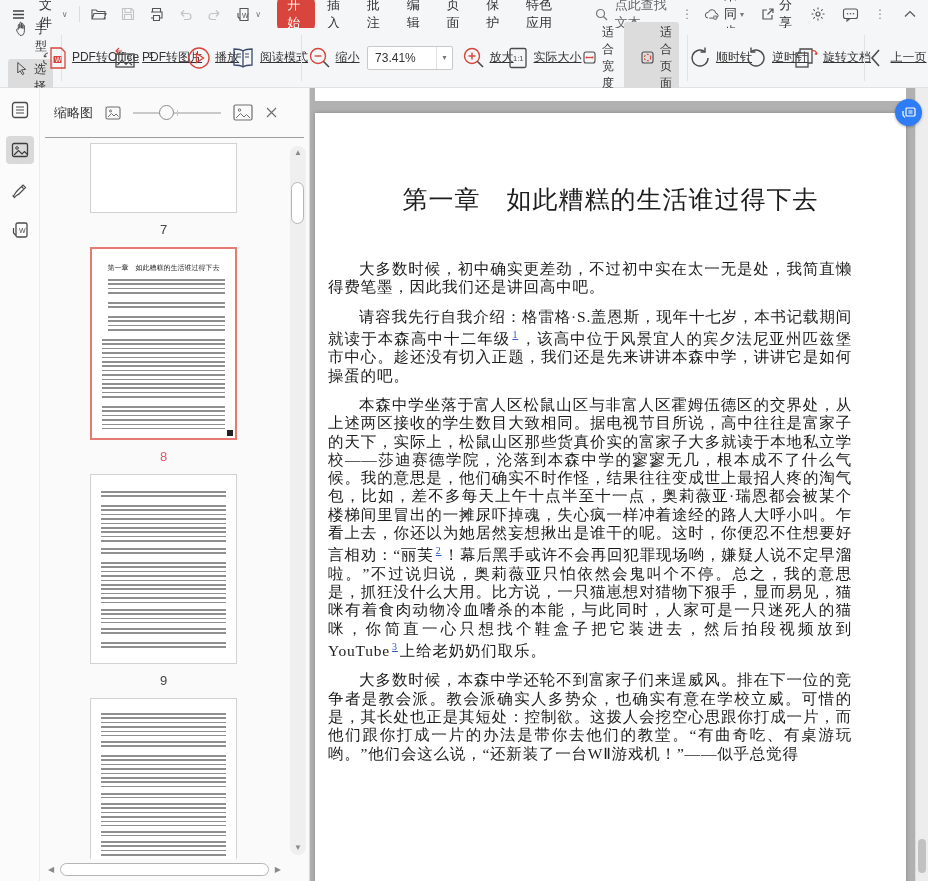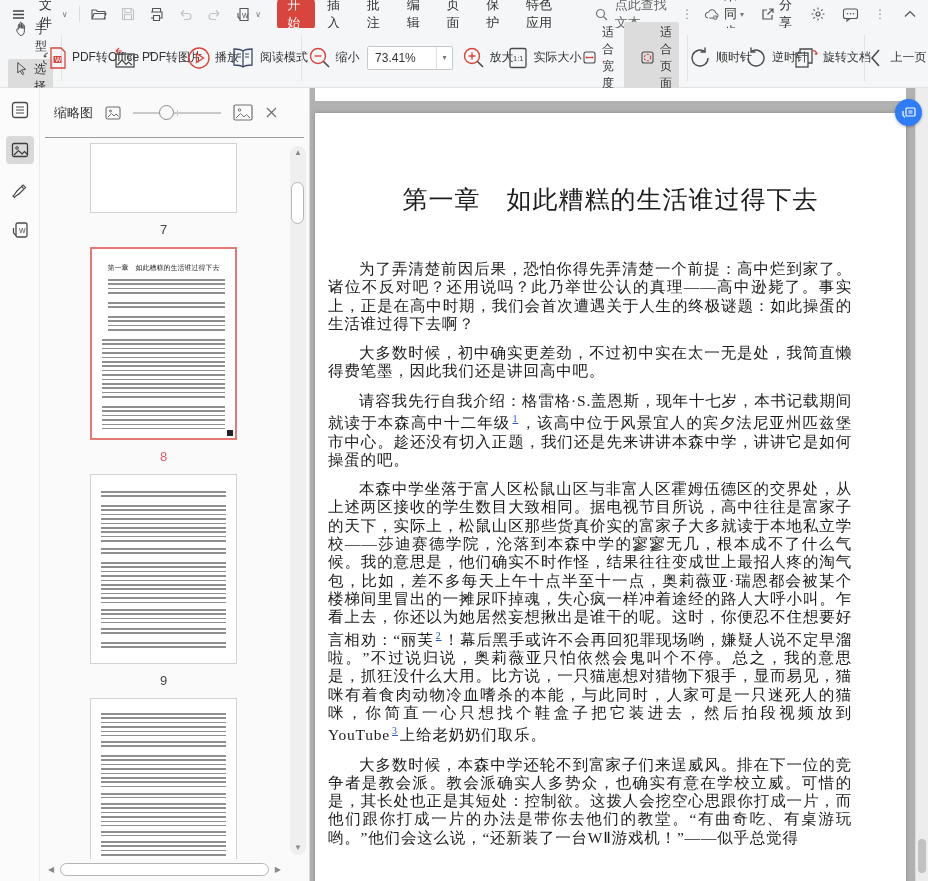--- a/index.html
+++ b/index.html
@@ -20,21 +20,21 @@
   .dots-v { color:#888; font-size:12px; letter-spacing:0; padding:0 3px; }
   .mb-right { margin-left:auto; display:flex; align-items:center; gap:8px; }
 
   
   .toolbar { height:60px; display:flex; align-items:center; padding:0 4px; background:#f5f6f7; border-bottom:1px solid #e2e2e2; flex:none; }
   .sep-v2 { width:1px; height:46px; background:#e2e2e2; margin:0 4px; }
   .tool-col { display:flex; flex-direction:column; gap:2px; padding:0 4px; }
   .tool-row { display:flex; align-items:flex-start; gap:5px; font-size:12px; color:#333; padding:2px 6px; border-radius:3px; }
   .tool-row.selected { background:#dcdcdc; }
   .tb-big { display:flex; flex-direction:row; align-items:center; justify-content:center; min-width:56px; height:54px; gap:3px; font-size:12px; color:#333; padding:0 5px; }
-  .tb-big .lbl { white-space:nowrap; display:flex; align-items:flex-start; gap:10px; }
+  .tb-big .lbl { white-space:nowrap; display:flex; align-items:flex-start; gap:10px;text-decoration:underline; }
   .combo { width:92px; height:24px; background:#fff; border:1px solid #c9c9c9; border-radius:2px; display:flex; align-items:center; margin:0 6px; }
   .combo input { border:none; outline:none; width:68px; font-size:12px; padding-left:7px; color:#333; background:transparent; font-family:"Liberation Sans",sans-serif; }
   .combo .cbt { width:16px; height:100%; border-left:1px solid #e0e0e0; display:flex; align-items:center; justify-content:center; }
   .fit-col { display:flex; flex-direction:row; gap:3px; padding:0 4px; }
   .fit-row { display:flex; align-items:center; gap:5px; font-size:12px; color:#333; padding:2px 7px; border-radius:3px; }
   .fit-row.selected { background:#dcdcdc;padding-left:16px; }
 
   
   .main { flex:1; display:flex; min-height:0; }
   .iconstrip { width:40px; background:#fbfbfc; border-right:1px solid #ececec; display:flex; flex-direction:column; align-items:center; padding-top:8px; gap:12px; flex:none; }
@@ -488,21 +488,20 @@
         <span class="arr">▶</span>
       </div>
     </div>
 
     <div class="docarea">
       <div class="page-sliver"></div>
 
       <div class="page">
         <div class="doc-title">第一章　如此糟糕的生活谁过得下去</div>
         <div class="textblock">
-          <p class="para"><span>为了弄清楚前因后果，恐怕你得先弄清楚一个前提：高中烂到家了。诸位不反对吧？还用说吗？此乃举世公认的真理——高中逊毙了。事实上，正是在高中时期，我们会首次遭遇关于人生的终极谜题：如此操蛋的生活谁过得下去啊？</span></p>
           <p class="para"><span>大多数时候，初中确实更差劲，不过初中实在太一无是处，我简直懒得费笔墨，因此我们还是讲回高中吧。</span></p>
           <p class="para"><span>请容我先行自我介绍：格雷格·S.盖恩斯，现年十七岁，本书记载期间就读于本森高中十二年级</span><sup class="fn">1</sup><span>，该高中位于风景宜人的宾夕法尼亚州匹兹堡市中心。趁还没有切入正题，我们还是先来讲讲本森中学，讲讲它是如何操蛋的吧。</span></p>
           <p class="para"><span>本森中学坐落于富人区松鼠山区与非富人区霍姆伍德区的交界处，从上述两区接收的学生数目大致相同。据电视节目所说，高中往往是富家子的天下，实际上，松鼠山区那些货真价实的富家子大多就读于本地私立学校——莎迪赛德学院，沦落到本森中学的寥寥无几，根本成不了什么气候。我的意思是，他们确实不时作怪，结果往往变成世上最招人疼的淘气包，比如，差不多每天上午十点半至十一点，奥莉薇亚·瑞恩都会被某个楼梯间里冒出的一摊尿吓掉魂，失心疯一样冲着途经的路人大呼小叫。乍看上去，你还以为她居然妄想揪出是谁干的呢。这时，你便忍不住想要好言相劝：“丽芙</span><sup class="fn">2</sup><span>！幕后黑手或许不会再回犯罪现场哟，嫌疑人说不定早溜啦。”不过说归说，奥莉薇亚只怕依然会鬼叫个不停。总之，我的意思是，抓狂没什么大用。比方说，一只猫崽想对猎物下狠手，显而易见，猫咪有着食肉动物冷血嗜杀的本能，与此同时，人家可是一只迷死人的猫咪，你简直一心只想找个鞋盒子把它装进去，然后拍段视频放到YouTube</span><sup class="fn">3</sup><span>上给老奶奶们取乐。</span></p>
           <p class="para"><span>大多数时候，本森中学还轮不到富家子们来逞威风。排在下一位的竞争者是教会派。教会派确实人多势众，也确实有意在学校立威。可惜的是，其长处也正是其短处：控制欲。这拨人会挖空心思跟你打成一片，而他们跟你打成一片的办法是带你去他们的教堂。“有曲奇吃、有桌游玩哟。”他们会这么说，“还新装了一台WⅡ游戏机！”——似乎总觉得</span></p>
         </div>
       </div>
 
       <div class="doc-vscroll">
         <span class="thumbp"></span>
       </div>

